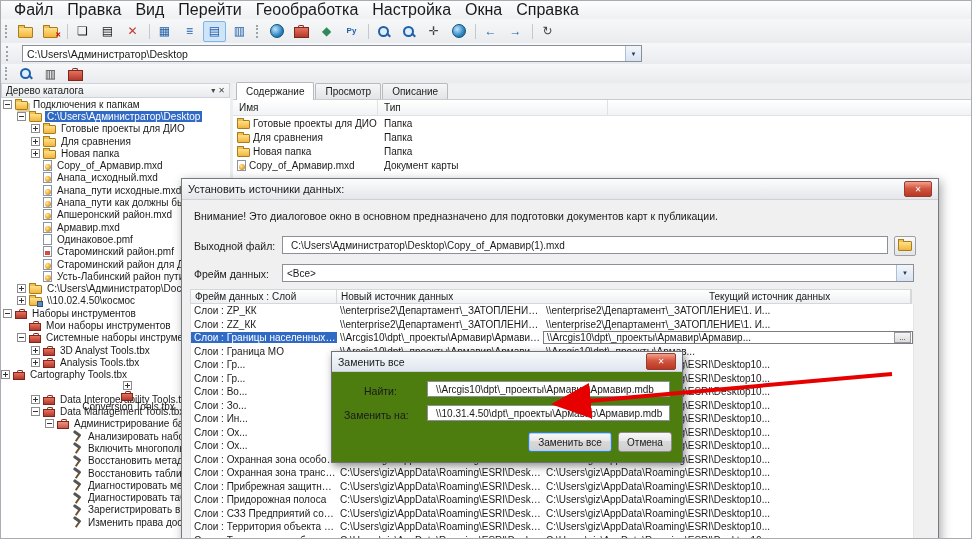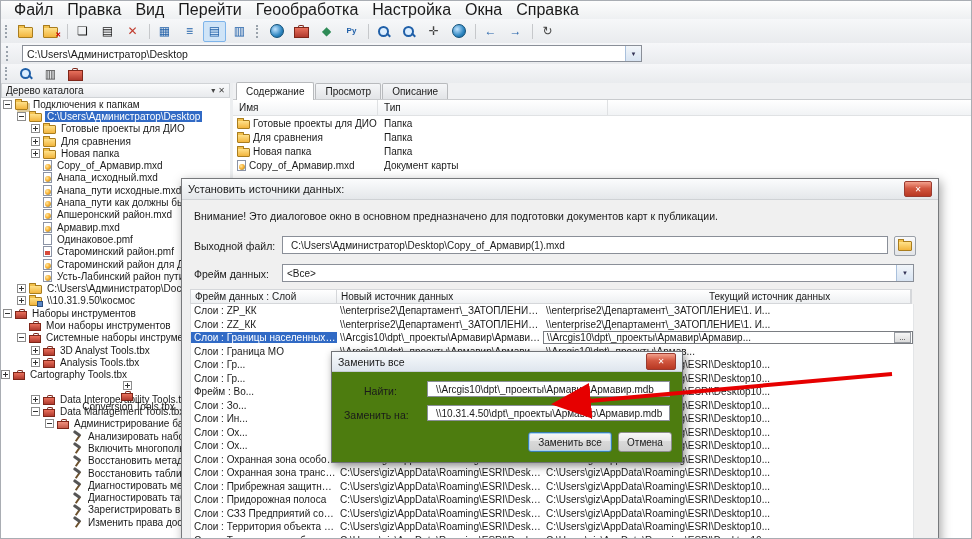--- a/index.html
+++ b/index.html
@@ -390,21 +390,21 @@
       <div class="trow icon-folder exp-plus" style="padding-left: 16px;">
         <span class="exp"></span>
         <span class="ticon"></span>
         <span class="lbl">C:\Users\Администратор\Documents\...</span>
       </div>
 
 
       <div class="trow icon-netfolder exp-plus" style="padding-left: 16px;">
         <span class="exp"></span>
         <span class="ticon"></span>
-        <span class="lbl">\\10.31.9.50\космос</span>
+        <span class="lbl">\\10.02.4.50\космос</span>
       </div>
 
       <div class="trow icon-toolbox exp-minus" style="padding-left: 2px;">
         <span class="exp"></span>
         <span class="ticon"></span>
         <span class="lbl">Наборы инструментов</span>
       </div>
 
       <div class="trow icon-toolbox" style="padding-left: 16px;">
         <span class="exp"></span>
@@ -640,21 +640,21 @@
         <div class="grow">
           <div class="gc1">Слои : Гр...</div>
           <div class="gc2">C:\Users\giz\AppData\Roaming\ESRI\Desktop10....</div>
           <div class="gc3">
             <span>C:\Users\giz\AppData\Roaming\ESRI\Desktop10...</span>
             
           </div>
         </div>
 
         <div class="grow">
-          <div class="gc1">Фрейм : Во...</div>
+          <div class="gc1">Слои : Во...</div>
           <div class="gc2">C:\Users\giz\AppData\Roaming\ESRI\Desktop10....</div>
           <div class="gc3">
             <span>C:\Users\giz\AppData\Roaming\ESRI\Desktop10...</span>
             
           </div>
         </div>
 
         <div class="grow">
           <div class="gc1">Слои : Зо...</div>
           <div class="gc2">C:\Users\giz\AppData\Roaming\ESRI\Desktop10....</div>

